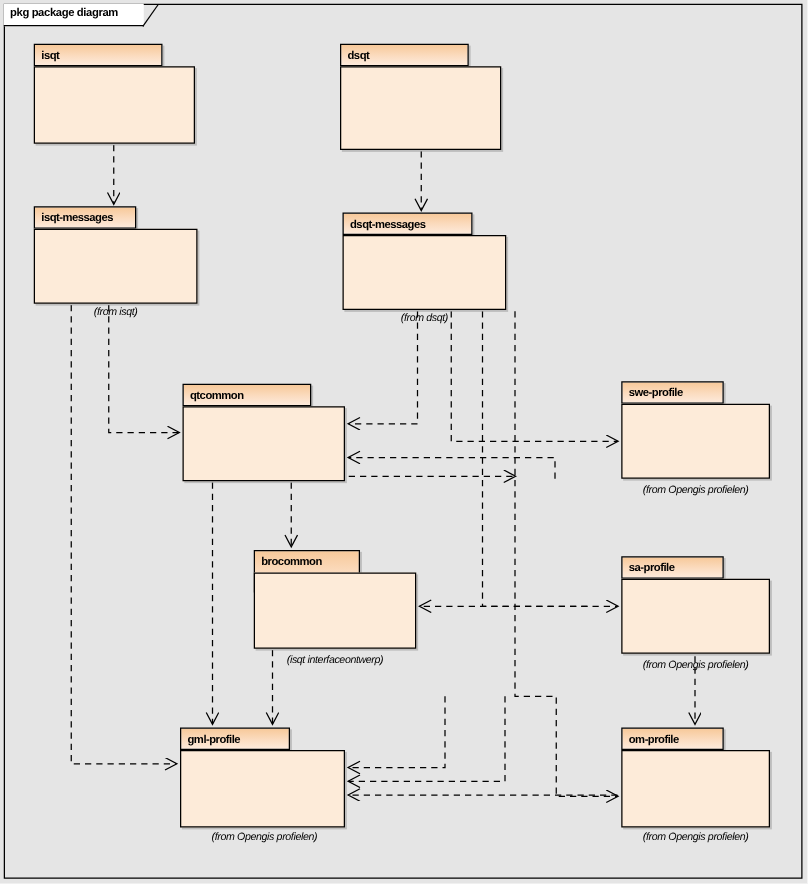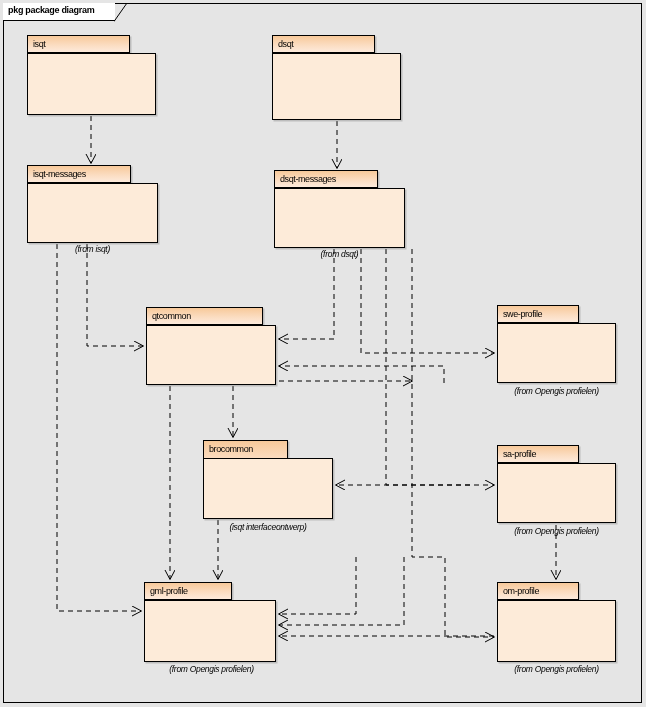--- a/index.html
+++ b/index.html
@@ -70,21 +70,21 @@
     box-sizing: border-box;
     border: 1px solid #000000;
     background: linear-gradient(to bottom, #f7c99a 0%, #fbdcc0 55%, #fdeadb 100%);
     box-shadow: 1.5px 1.5px 0 rgba(140,140,140,0.45);
   }
   .pkg-tab-label {
     position: absolute;
     left: 5px;
     top: 3px;
     font-size: 9px;
-    font-weight: normal;
+    font-weight: bold;
     color: #000000;
     white-space: nowrap;
     letter-spacing: -0.4px;
   }
   .pkg-body {
     position: absolute;
     left: 0;
     box-sizing: border-box;
     border: 1px solid #000000;
     background: #fdebd9;
@@ -157,35 +157,35 @@
         </div>
         <div class="pkg-body" style="left: 27px; top: 53px; width: 129px; height: 62px;"></div>
       </div>
       <div class="pkg">
         <div class="pkg-tab" style="left: 272px; top: 35px; width: 103px; height: 18px;">
           <div class="pkg-tab-label">dsqt</div>
         </div>
         <div class="pkg-body" style="left: 272px; top: 53px; width: 129px; height: 67px;"></div>
       </div>
       <div class="pkg">
-        <div class="pkg-tab" style="left: 27px; top: 165px; width: 104px; height: 18px;">
+        <div class="pkg-tab" style="left: 27px; top: 165px; width: 82px; height: 18px;">
           <div class="pkg-tab-label">isqt-messages</div>
         </div>
         <div class="pkg-body" style="left: 27px; top: 183px; width: 131px; height: 60px;"></div>
         <div class="pkg-from" style="left: 27px; top: 244px; width: 131px;">(from isqt)</div>
       </div>
       <div class="pkg">
         <div class="pkg-tab" style="left: 274px; top: 170px; width: 104px; height: 18px;">
           <div class="pkg-tab-label">dsqt-messages</div>
         </div>
         <div class="pkg-body" style="left: 274px; top: 188px; width: 131px; height: 60px;"></div>
         <div class="pkg-from" style="left: 274px; top: 249px; width: 131px;">(from dsqt)</div>
       </div>
       <div class="pkg">
-        <div class="pkg-tab" style="left: 146px; top: 307px; width: 117px; height: 18px;">
+        <div class="pkg-tab" style="left: 146px; top: 307px; width: 103px; height: 18px;">
           <div class="pkg-tab-label">qtcommon</div>
         </div>
         <div class="pkg-body" style="left: 146px; top: 325px; width: 130px; height: 60px;"></div>
       </div>
       <div class="pkg">
         <div class="pkg-tab" style="left: 497px; top: 305px; width: 82px; height: 18px; text-align: center;">
           <div class="pkg-tab-label">swe-profile</div>
         </div>
         <div class="pkg-body" style="left: 497px; top: 323px; width: 119px; height: 60px;"></div>
         <div class="pkg-from" style="left: 490px; top: 386px; width: 133px;">(from Opengis profielen)</div>

